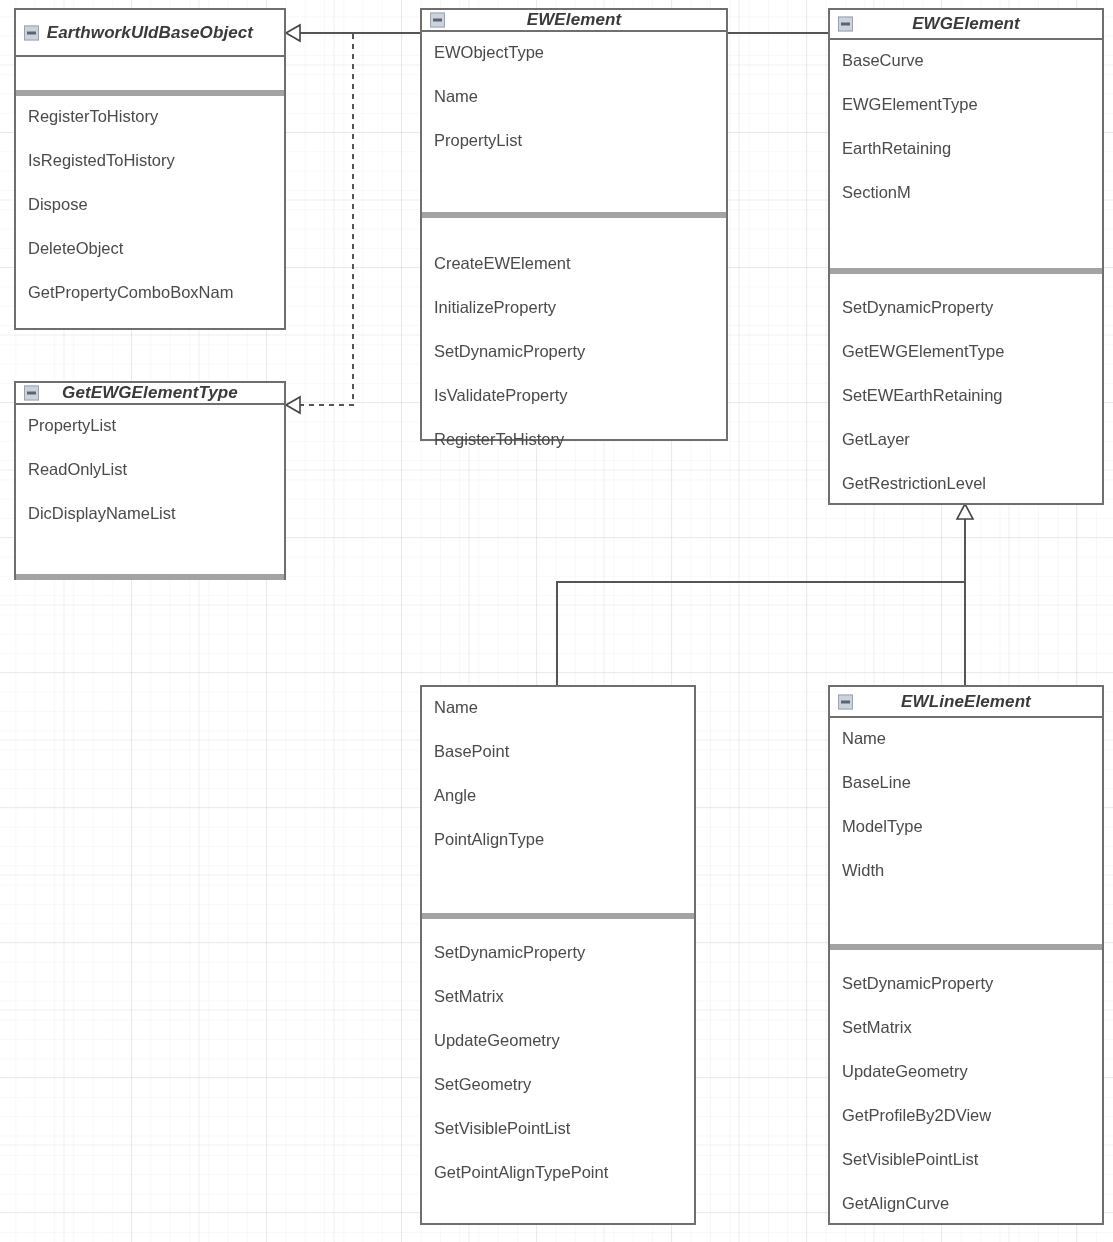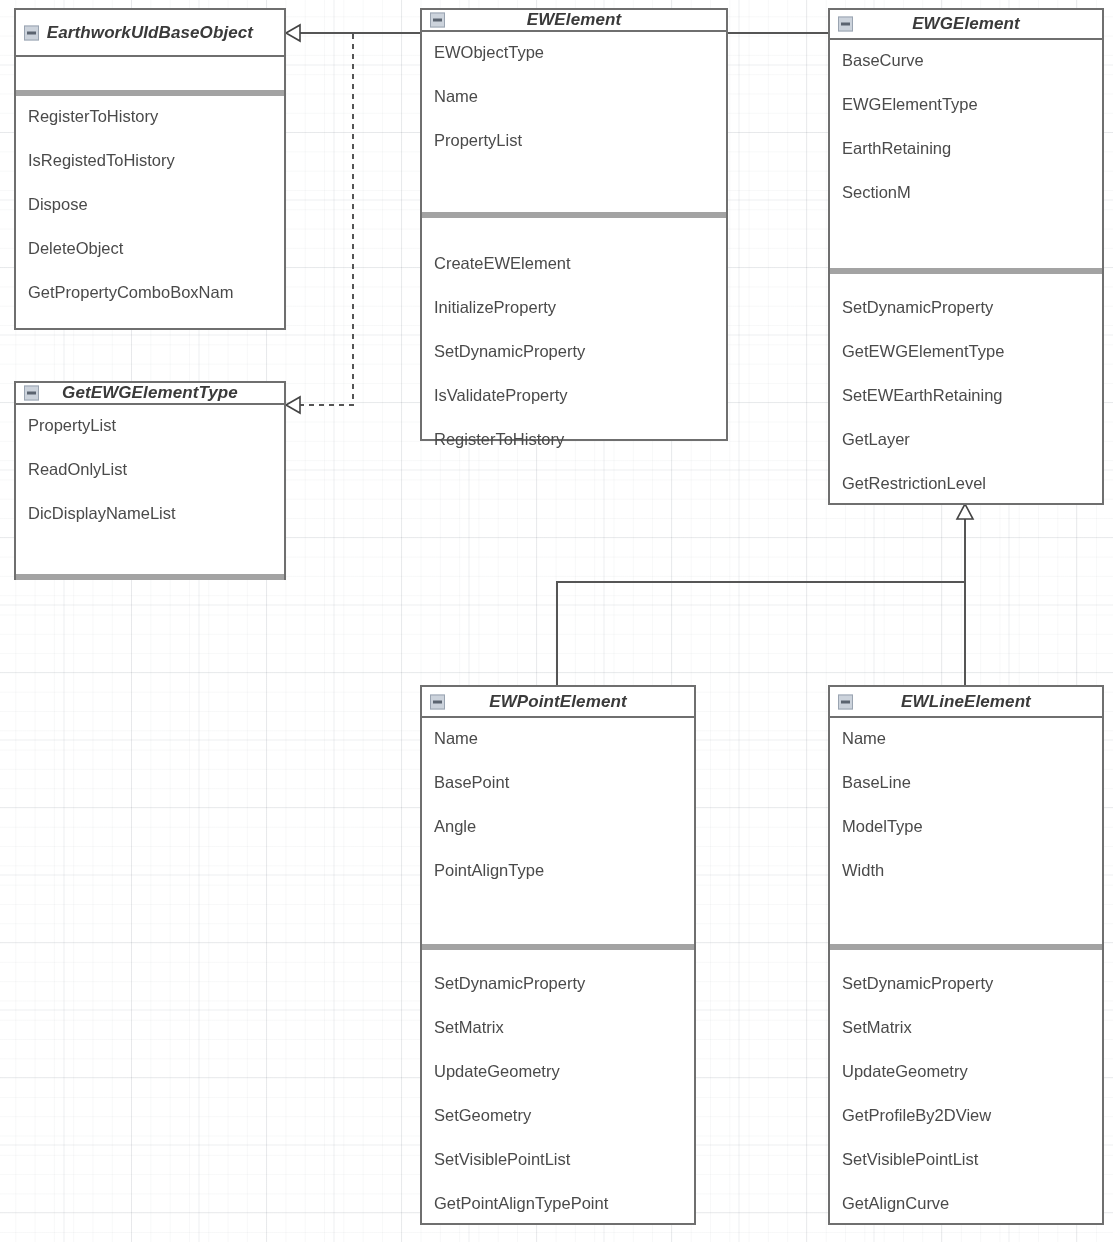--- a/index.html
+++ b/index.html
@@ -198,26 +198,20 @@
   <div class="compartment divider" style="padding-top:24px;">
     <div class="member">SetDynamicProperty</div>
     <div class="member">GetEWGElementType</div>
     <div class="member">SetEWEarthRetaining</div>
     <div class="member">GetLayer</div>
     <div class="member">GetRestrictionLevel</div>
   </div>
 </div>
 
 <div class="uml-class" style="left:420px; top:685px; width:276px; height:540px;">
-  <div class="class-header" style="height:47px;">
-    <span class="collapse-icon">
-        <i></i>
-      </span>
-    <span class="class-title">EWPointElement</span>
-  </div>
   <div class="compartment" style="height:193px;">
     <div class="member">Name</div>
     <div class="member">BasePoint</div>
     <div class="member">Angle</div>
     <div class="member">PointAlignType</div>
   </div>
   <div class="compartment divider" style="padding-top:24px;">
     <div class="member">SetDynamicProperty</div>
     <div class="member">SetMatrix</div>
     <div class="member">UpdateGeometry</div>

